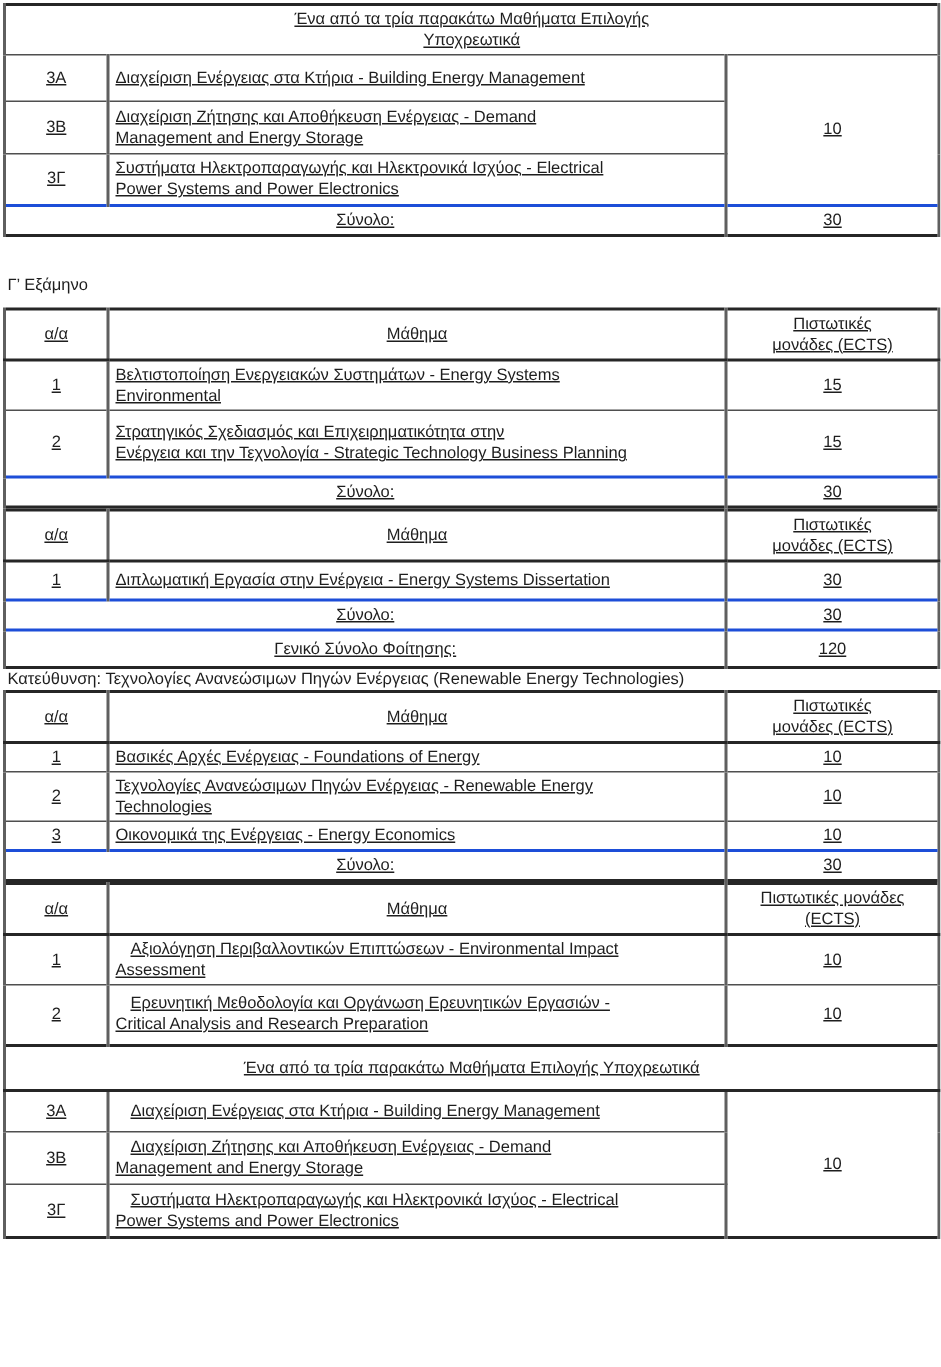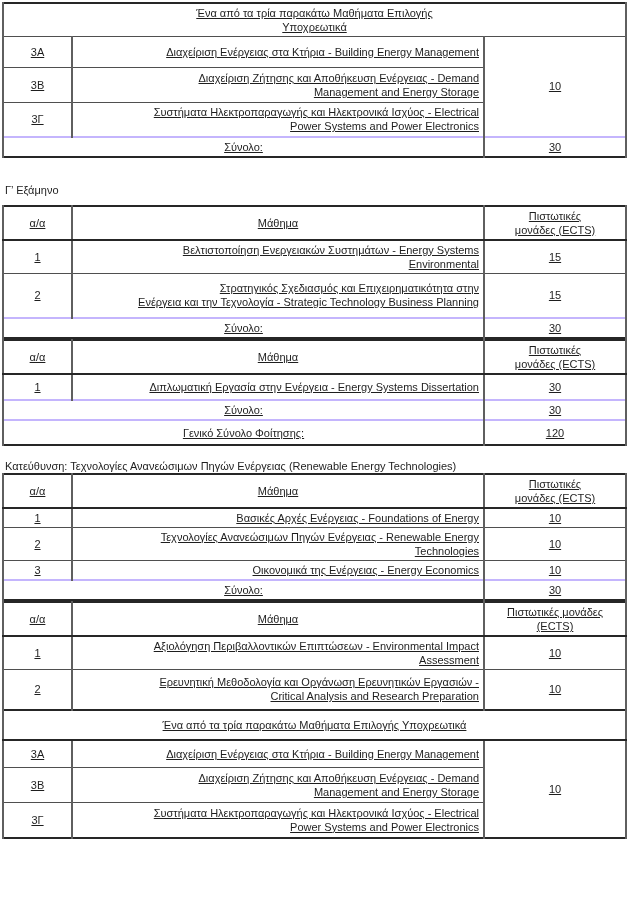--- a/index.html
+++ b/index.html
@@ -24,31 +24,31 @@
     border-bottom: 1px solid #4f4f4f;
     border-left: 2px solid #5f5f5f;
     border-right: 2px solid #5f5f5f;
     padding: 2px 4px;
     vertical-align: middle;
     line-height: 14px;
     overflow: hidden;
   }
   tr.hdr td    { border-bottom: 2px solid #262626; text-align: center; }
   tr.banner td { border-top: 2px solid #262626; border-bottom: 2px solid #262626; text-align: center; }
-  tr.total td  { border-top: 2px solid #c4b5fd; }
+  tr.total td  { border-top: 2px solid #1d4ed8; }
 
   .center { text-align: center; }
   .pre    { white-space: pre-line; }
-  .course { text-align: right; }
+  .course { text-align: left; }
   .indent { text-indent: 10px; }
 
   .label { margin: 14px 0 8px 3px; line-height: 13px; }
   .label-c { margin: 26px 0 8px 3px; }
   .label-d { margin: 15px 0 9px 3px; }
-  .direction { margin: 13px 0 0 3px; line-height: 14px; }
+  .direction { margin: 0 0 0 3px; line-height: 14px; }
   .label-a { margin: 11px 0 7px 3px; }
   .label-b { margin: 20px 0 6px 3px; }
 
   col.c1 { width: 69px; }
   col.c2 { width: 412px; }
   col.c3 { width: 142px; }
 </style>
 </head>
 <body>
 

